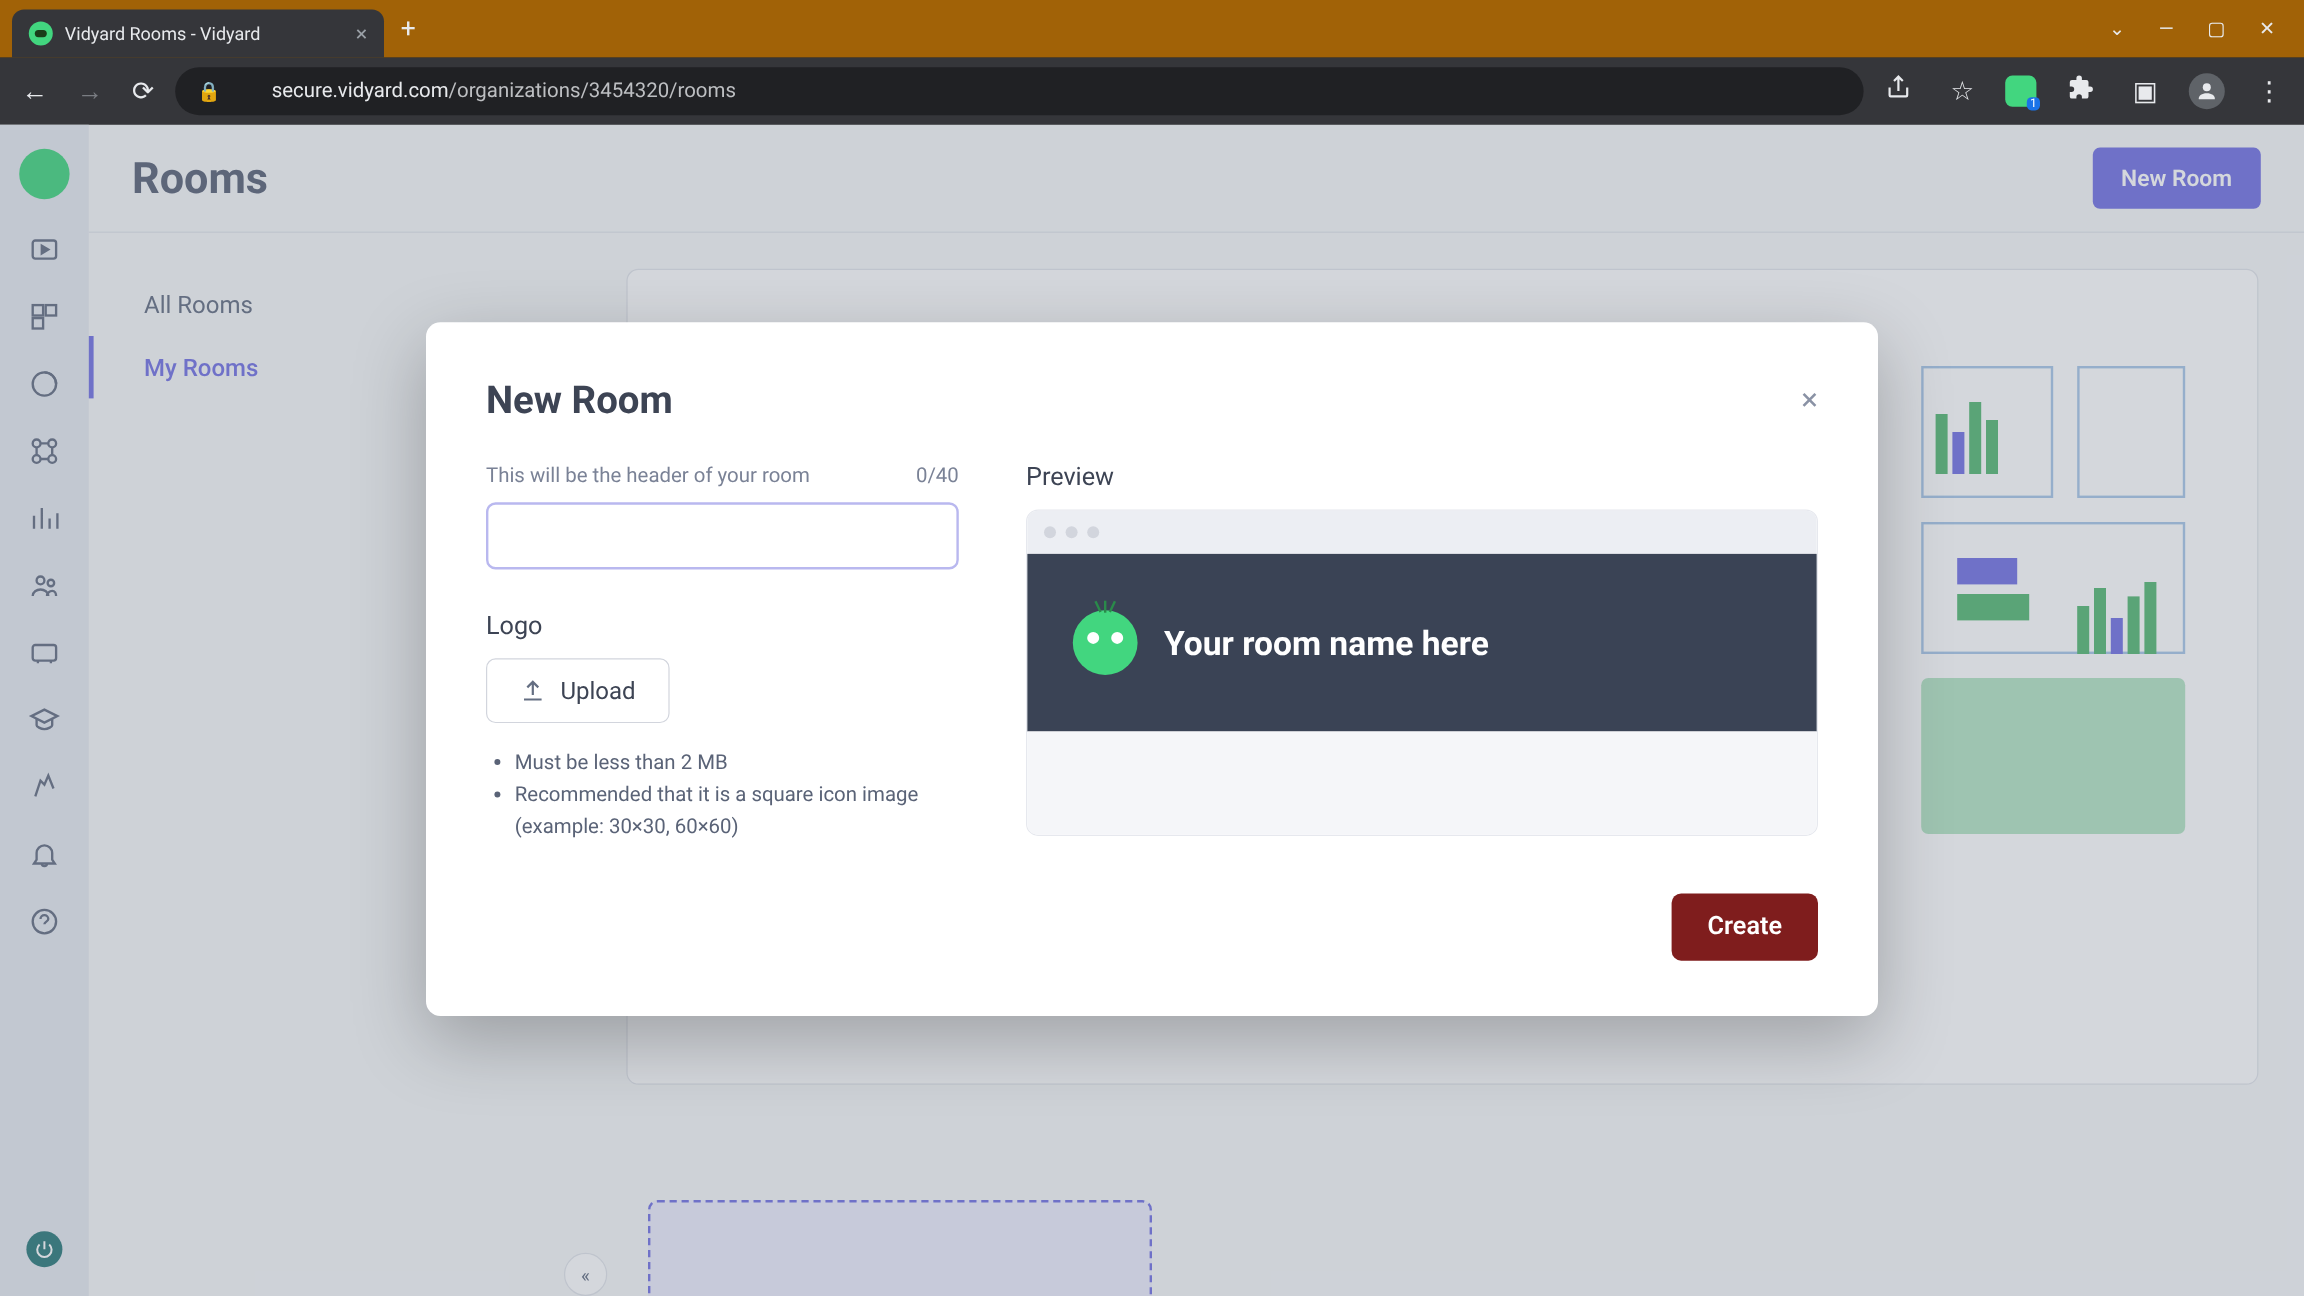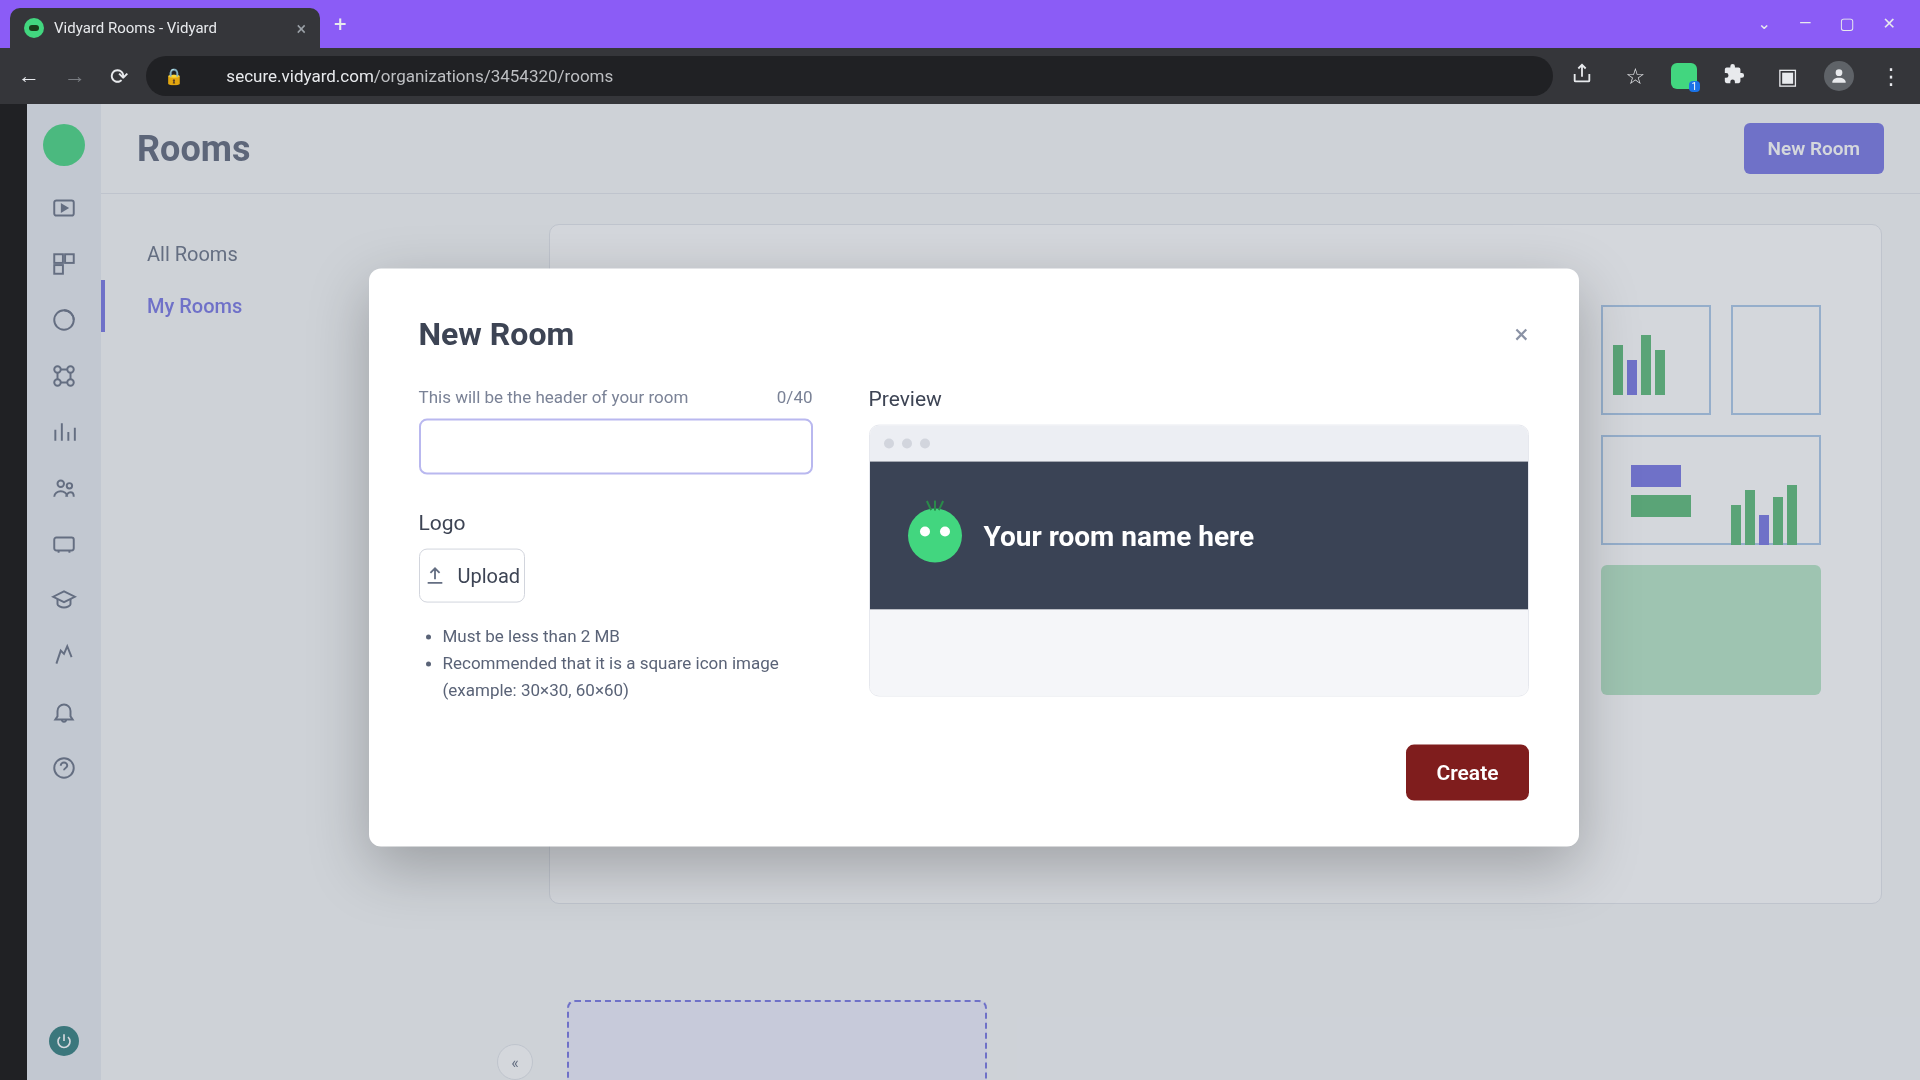--- a/index.html
+++ b/index.html
@@ -1,19 +1,19 @@
 <!DOCTYPE html>
 <html><head>
 <meta charset="utf-8">
 <style>
 * { margin: 0; padding: 0; box-sizing: border-box; font-family: -apple-system, BlinkMacSystemFont, "Segoe UI", Roboto, sans-serif; }
 body { width: 1920px; height: 1080px; overflow: hidden; background: #202124; position: relative; }
 
 
-.browser-top { height: 48px; background: #8b5cf6; display: flex; align-items: flex-end; }
+.browser-top { height: 48px; background: #a16207; display: flex; align-items: flex-end; }
 .tab-bar { display: flex; align-items: center; height: 48px; padding-left: 10px; }
 .tab { background: #35363a; border-radius: 10px 10px 0 0; height: 40px; width: 310px; display: flex; align-items: center; padding: 0 14px; gap: 10px; color: #e8eaed; font-size: 15px; margin-top: 8px; }
 .tab-favicon { width: 20px; height: 20px; border-radius: 50%; background: #42d67f; display: flex; align-items: center; justify-content: center; }
 .tab-favicon::after { content: ""; width: 10px; height: 6px; background: #1a3d1a; border-radius: 3px; }
 .tab-close { margin-left: auto; color: #9aa0a6; font-size: 18px; cursor: pointer; }
 .new-tab { color: #e8eaed; font-size: 22px; margin-left: 14px; cursor: pointer; }
 .window-controls { position: absolute; right: 0; top: 0; display: flex; gap: 28px; padding: 14px 24px; color: #e8eaed; }
 .wc { cursor: pointer; font-size: 16px; }
 
 .toolbar { height: 56px; background: #35363a; display: flex; align-items: center; padding: 0 12px; gap: 12px; }
@@ -23,21 +23,21 @@
 .lock { color: #9aa0a6; font-size: 16px; }
 .url { color: #bdbfc2; margin-left: 30px; }
 .url .domain { color: #e8eaed; }
 .toolbar-right { display: flex; align-items: center; gap: 20px; color: #e8eaed; }
 .ext-icon { width: 26px; height: 26px; border-radius: 6px; display: flex; align-items: center; justify-content: center; cursor: pointer; }
 .ext-green { background: #42d67f; position: relative; }
 .ext-badge { position: absolute; bottom: -3px; right: -3px; background: #1a73e8; color: white; font-size: 10px; border-radius: 4px; padding: 0 3px; }
 .avatar { width: 30px; height: 30px; border-radius: 50%; background: #5f6368; display: flex; align-items: center; justify-content: center; }
 
 
-.app { position: relative; height: 976px; display: flex; background: #f7f8f9; margin-left: 27px; }
+.app { position: relative; height: 976px; display: flex; background: #f7f8f9; }
 .backdrop { position: absolute; inset: 0; background: rgba(100,110,130,0.28); z-index: 50; }
 
 
 .rail { width: 74px; background: #e7eaf0; display: flex; flex-direction: column; align-items: center; padding-top: 20px; gap: 28px; }
 .rail-logo { width: 42px; height: 42px; border-radius: 50%; background: #42d67f; display: flex; align-items: center; justify-content: center; }
 .rail-icon { width: 28px; height: 28px; color: #646e82; cursor: pointer; display: flex; align-items: center; justify-content: center; }
 .rail-icon svg { width: 26px; height: 26px; stroke: #646e82; stroke-width: 1.8; fill: none; }
 .rail-bottom { margin-top: auto; margin-bottom: 24px; }
 .rail-power { width: 30px; height: 30px; border-radius: 50%; background: #2c7a7a; color: white; display: flex; align-items: center; justify-content: center; }
 
@@ -73,21 +73,21 @@
 .modal-close { margin-left: auto; font-size: 26px; color: #8a92a5; cursor: pointer; background: none; border: none; }
 .modal-columns { display: flex; gap: 56px; }
 .col-left { width: 394px; }
 .col-right { flex: 1; }
 
 .field-label { font-size: 21px; color: #3d4454; margin-bottom: 6px; }
 .field-sub-row { display: flex; justify-content: space-between; font-size: 17px; color: #7a8296; margin-bottom: 12px; }
 .text-input { width: 100%; height: 56px; border: 2px solid #b9b8ef; border-radius: 8px; padding: 0 14px; font-size: 18px; outline: none; }
 
 .logo-label { font-size: 21px; color: #3d4454; margin-top: 36px; margin-bottom: 14px; }
-.upload-btn { display: inline-flex; align-items: center; gap: 12px; border: 1.5px solid #d2d5dd; border-radius: 8px; padding: 14px 4px; font-size: 20px; color: #3d4454; cursor: pointer; background: white; }
+.upload-btn { display: inline-flex; align-items: center; gap: 12px; border: 1.5px solid #d2d5dd; border-radius: 8px; padding: 14px 27px; font-size: 20px; color: #3d4454; cursor: pointer; background: white; }
 .upload-btn svg { width: 22px; height: 22px; stroke: #646e82; fill: none; stroke-width: 2; }
 .requirements { margin-top: 20px; padding-left: 24px; }
 .requirements li { font-size: 17px; color: #5a6377; line-height: 1.6; }
 
 .preview-label { font-size: 21px; color: #3d4454; margin-bottom: 14px; }
 .preview-box { border: 1px solid #e6e8ee; border-radius: 10px; overflow: hidden; }
 .preview-chrome { height: 36px; background: #eceef3; display: flex; align-items: center; padding-left: 14px; gap: 8px; }
 .dot { width: 10px; height: 10px; border-radius: 50%; background: #d2d5dd; }
 .preview-header { background: #3a4355; height: 148px; display: flex; align-items: center; padding: 0 38px; gap: 22px; }
 .preview-logo { width: 54px; height: 54px; border-radius: 50%; background: #42d67f; position: relative; }

